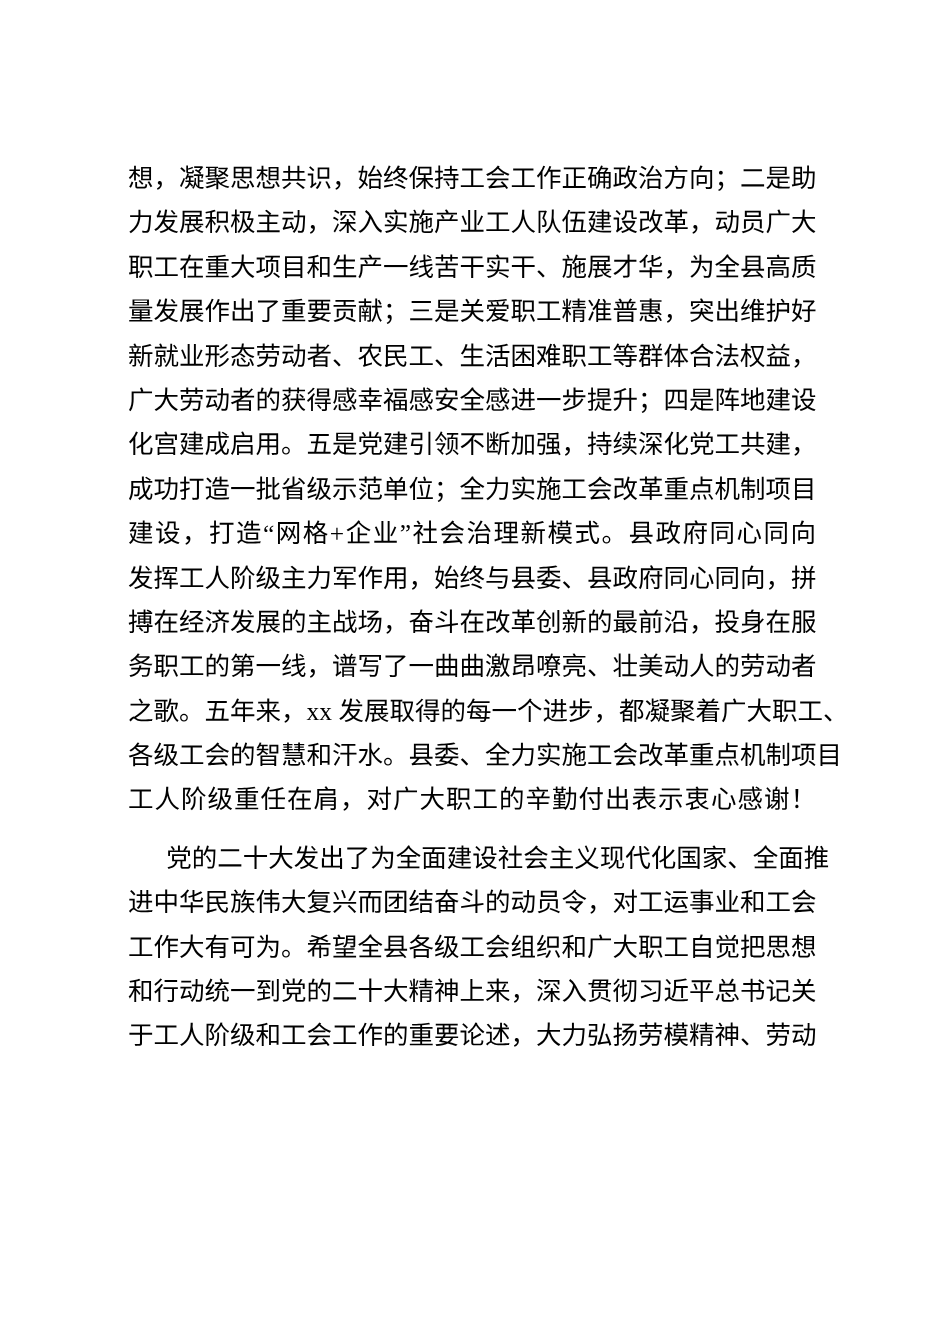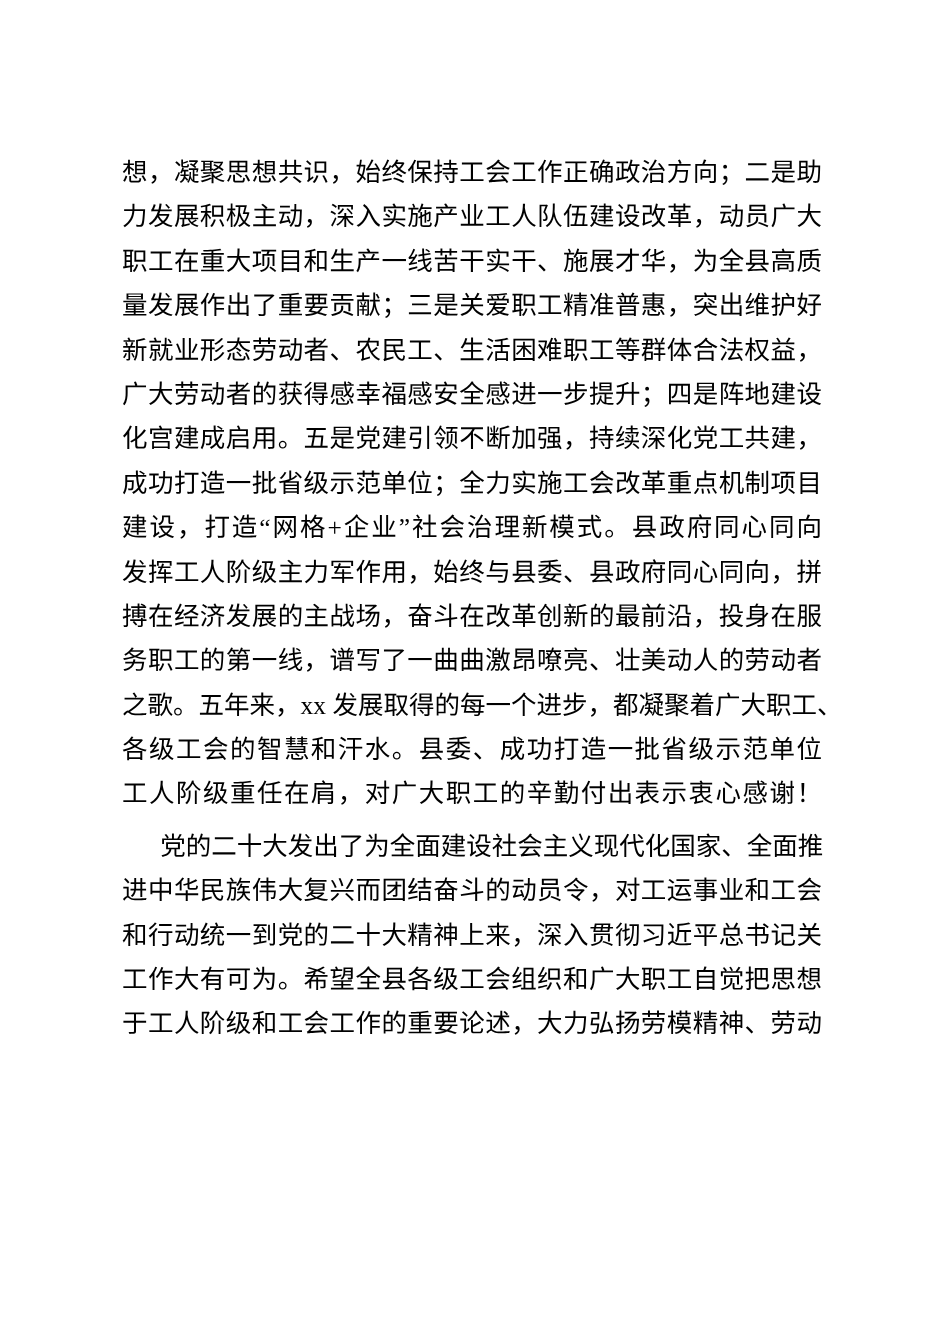--- a/index.html
+++ b/index.html
@@ -21,21 +21,21 @@
       height: 1344px;
       background: #ffffff;
     }
     .text-block {
       position: absolute;
       left: 114px;
       top: 143px;
       width: 716px;
     }
     .para {
-      margin: 8px;
+      margin: 14px;
       padding: 0;
     }
     .line {
       font-family: "Liberation Serif", "DejaVu Serif", serif;
       font-size: 25.5px;
       font-weight: 400;
       color: #000000;
       height: 44.4px;
       line-height: 44.4px;
       text-align: justify;
@@ -60,26 +60,26 @@
       <div class="line">量发展作出了重要贡献；三是关爱职工精准普惠，突出维护好</div>
       <div class="line">新就业形态劳动者、农民工、生活困难职工等群体合法权益，</div>
       <div class="line">广大劳动者的获得感幸福感安全感进一步提升；四是阵地建设</div>
       <div class="line">化宫建成启用。五是党建引领不断加强，持续深化党工共建，</div>
       <div class="line">成功打造一批省级示范单位；全力实施工会改革重点机制项目</div>
       <div class="line">建设，打造“网格+企业”社会治理新模式。县政府同心同向</div>
       <div class="line">发挥工人阶级主力军作用，始终与县委、县政府同心同向，拼</div>
       <div class="line">搏在经济发展的主战场，奋斗在改革创新的最前沿，投身在服</div>
       <div class="line">务职工的第一线，谱写了一曲曲激昂嘹亮、壮美动人的劳动者</div>
       <div class="line">之歌。五年来，xx 发展取得的每一个进步，都凝聚着广大职工、</div>
-      <div class="line">各级工会的智慧和汗水。县委、成功打造一批省级示范单位</div>
+      <div class="line">各级工会的智慧和汗水。县委、全力实施工会改革重点机制项目</div>
       <div class="line">工人阶级重任在肩，对广大职工的辛勤付出表示衷心感谢！</div>
     </div>
 
     <div class="para">
       <div class="line indent">党的二十大发出了为全面建设社会主义现代化国家、全面推</div>
       <div class="line">进中华民族伟大复兴而团结奋斗的动员令，对工运事业和工会</div>
+      <div class="line">工作大有可为。希望全县各级工会组织和广大职工自觉把思想</div>
       <div class="line">和行动统一到党的二十大精神上来，深入贯彻习近平总书记关</div>
-      <div class="line">工作大有可为。希望全县各级工会组织和广大职工自觉把思想</div>
       <div class="line">于工人阶级和工会工作的重要论述，大力弘扬劳模精神、劳动</div>
     </div>
 
   </div>
 </div>
 
 </body></html>

